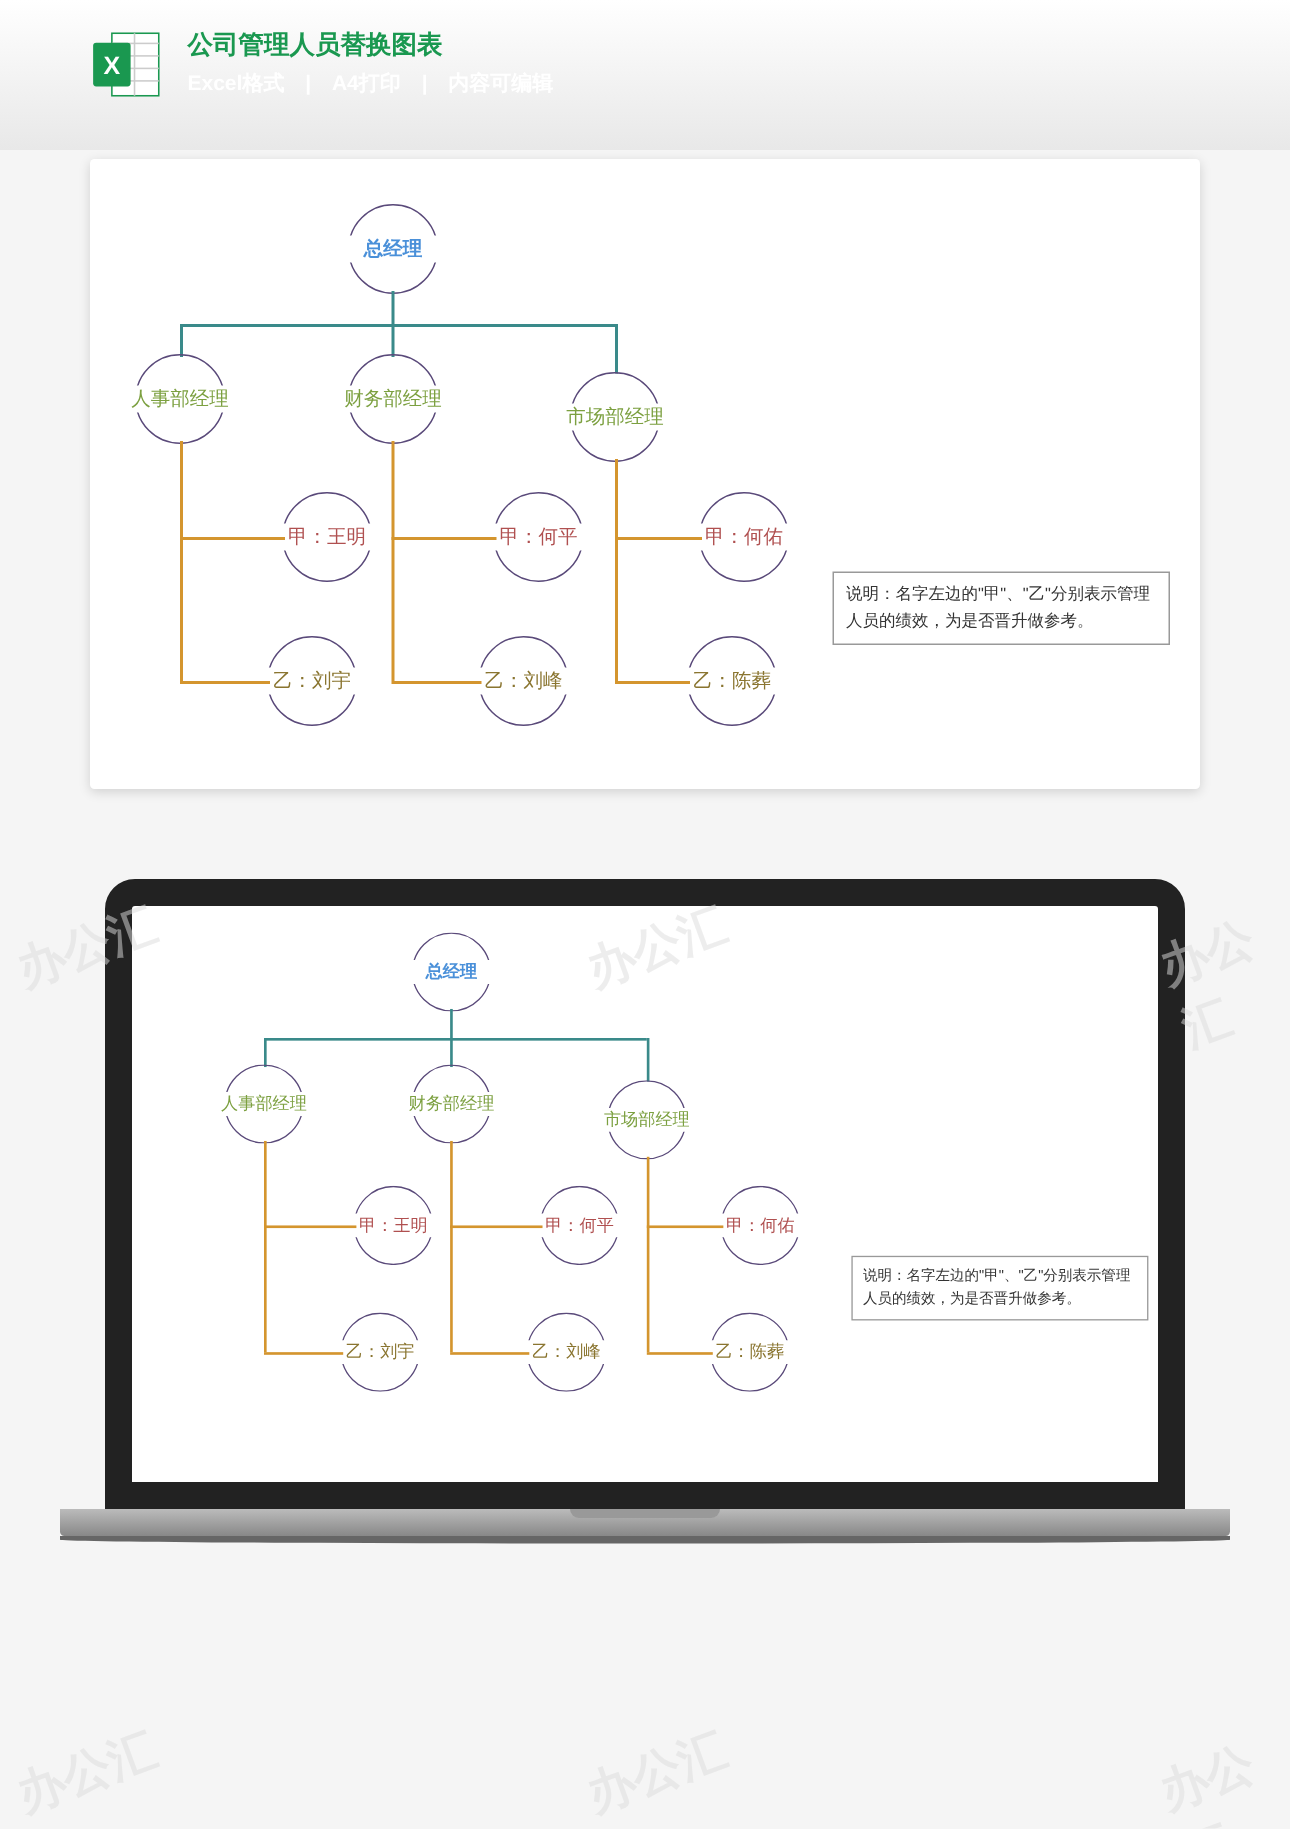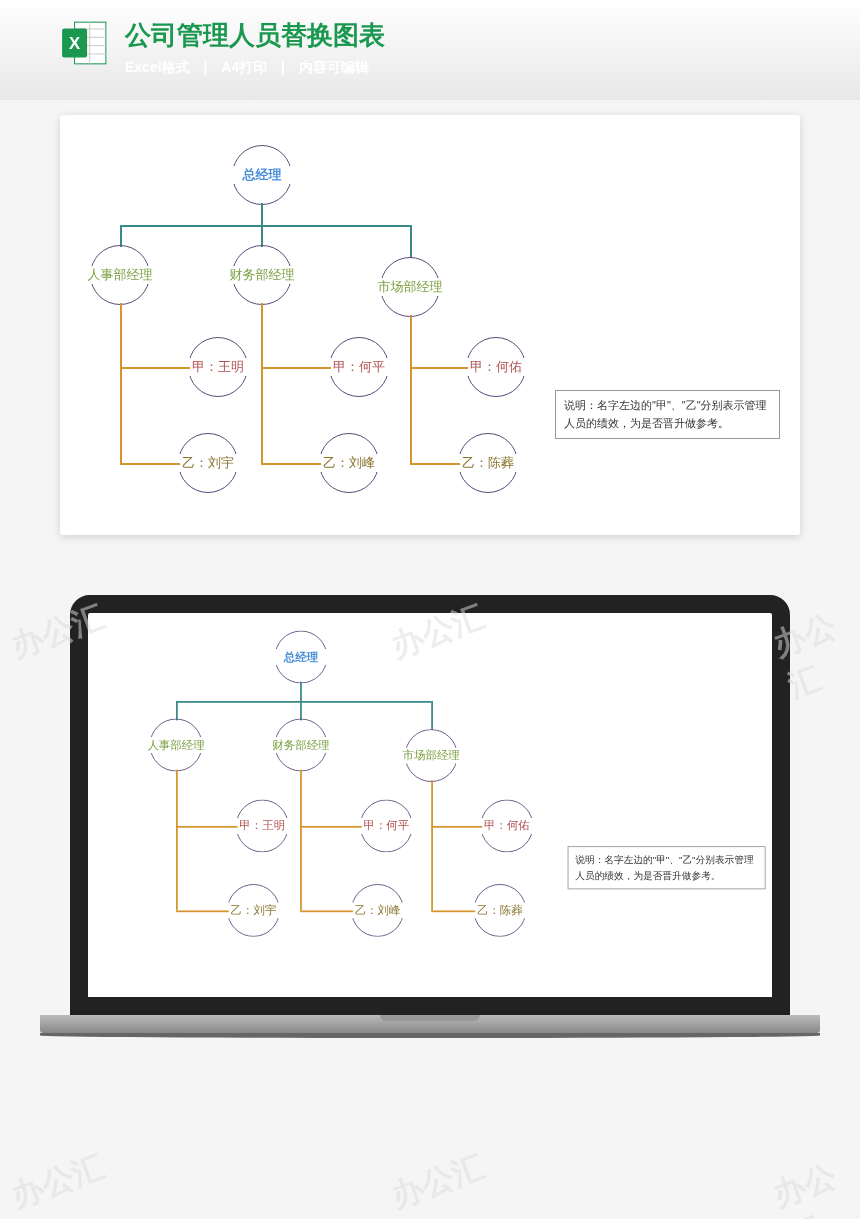--- a/index.html
+++ b/index.html
@@ -8,21 +8,21 @@
 .wm1{top:610px;left:10px}
 .wm2{top:610px;left:390px}
 .wm3{top:610px;left:780px}
 .wm4{top:1160px;left:10px}
 .wm5{top:1160px;left:390px}
 .wm6{top:1160px;left:780px}
 .header{display:flex;align-items:flex-start;padding:18px 60px;gap:15px}
 .excel-icon{width:50px;height:50px;position:relative}
 .excel-icon svg{width:100%;height:100%}
 .header-text{flex:1}
-.title{color:#1a9850;font-size:26px;font-weight:bold;margin-bottom:6px}
+.title{color:#1a9850;font-size:17px;font-weight:bold;margin-bottom:6px}
 .subtitle{color:#fff;font-size:14px;font-weight:bold}
 .sub-sep{display:inline-block;margin:0 10px}
 .card{background:#fff;border-radius:3px;box-shadow:0 2px 8px rgba(0,0,0,0.15);margin:20px 60px;position:relative;padding:20px}
 .card1{height:420px}
 .org{position:relative;width:100%;height:100%}
 .node{position:absolute;width:60px;height:60px;display:flex;align-items:center;justify-content:center;font-size:13px}
 .arc{position:absolute;border:1.5px solid #5a4a7a;border-radius:50%;width:60px;height:60px}
 .arc-top{clip-path:polygon(0 0,100% 0,100% 35%,0 35%)}
 .arc-bottom{clip-path:polygon(0 65%,100% 65%,100% 100%,0 100%)}
 .node-label{position:relative;z-index:2;white-space:nowrap}

